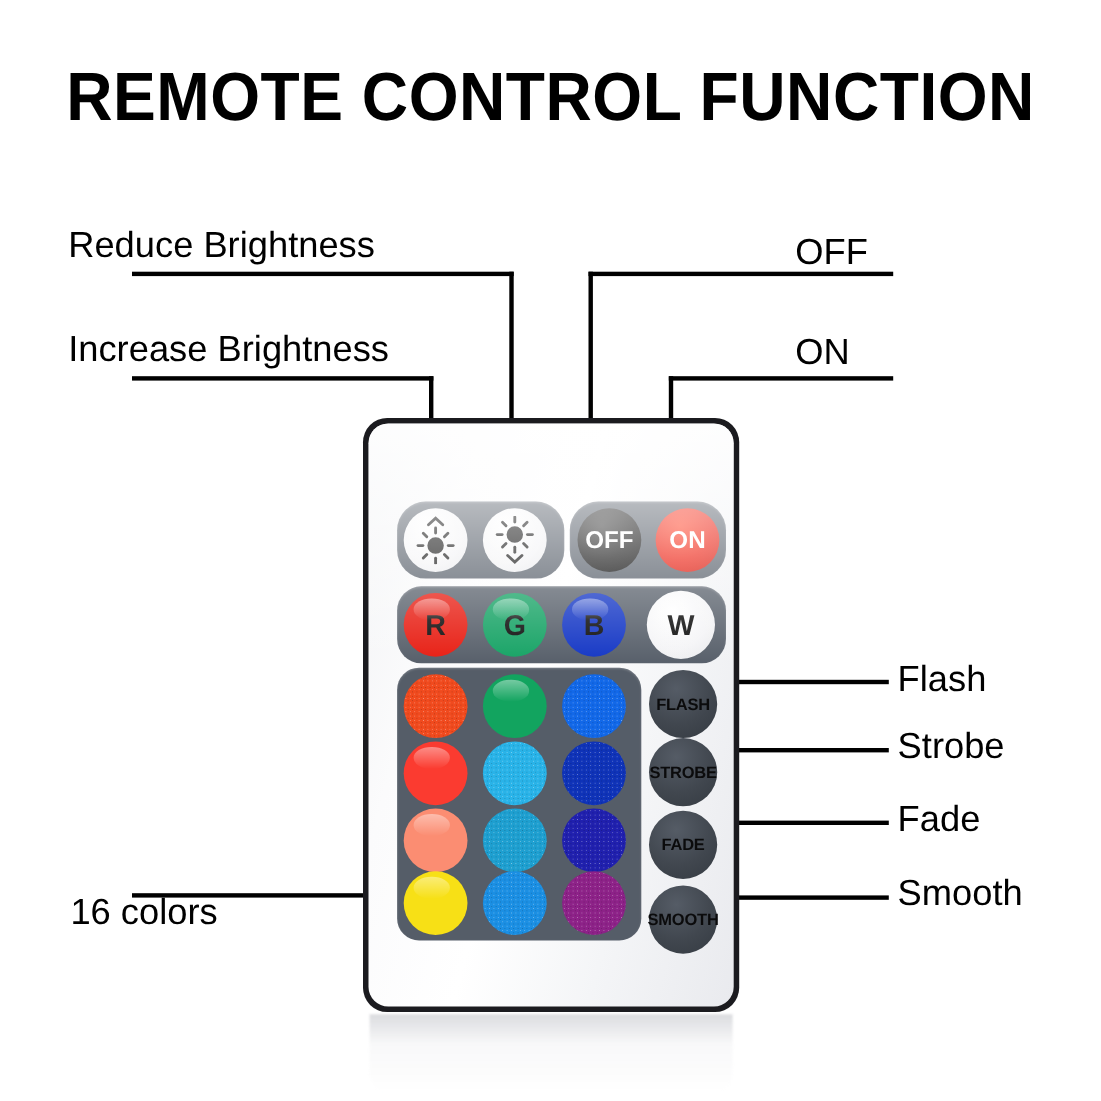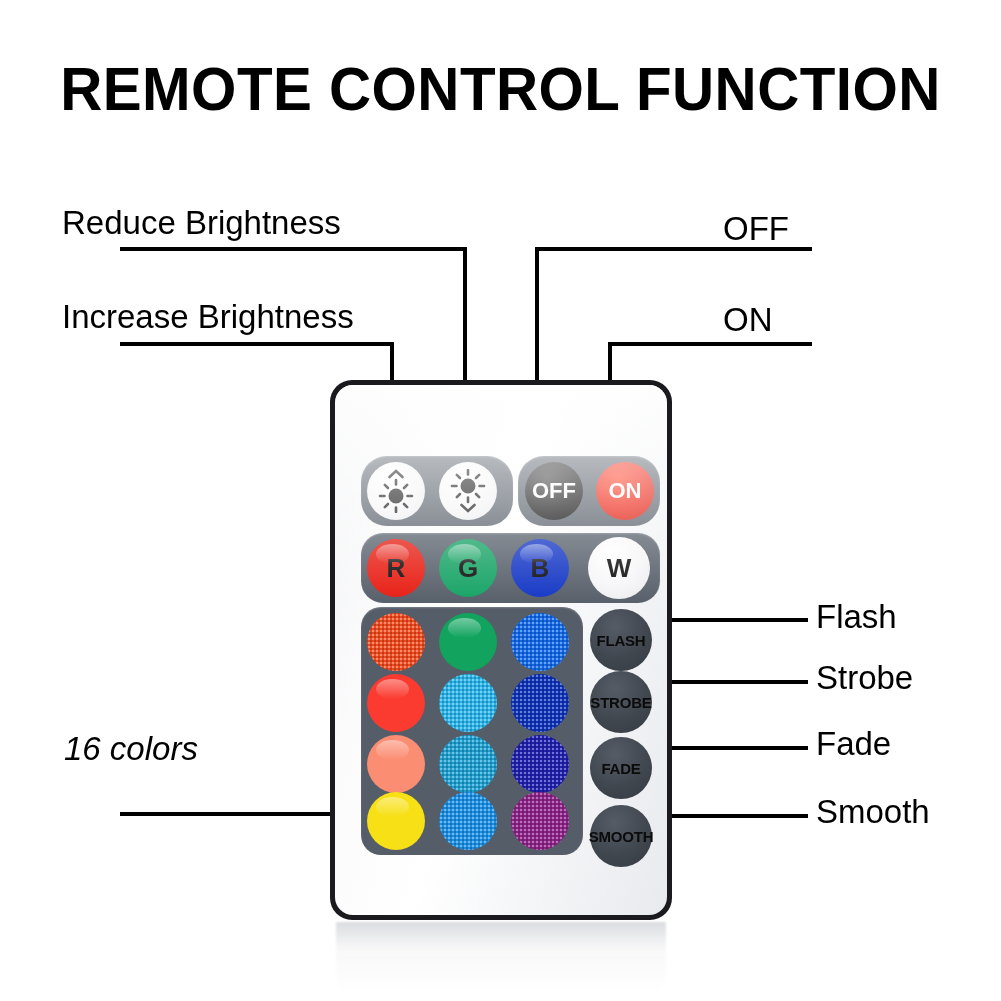--- a/index.html
+++ b/index.html
@@ -191,21 +191,21 @@
   <div class="callout" style="left:723px; top:303px;">ON</div>
 
   <div class="callout" style="left:816px; top:600px;">Flash</div>
 
   <div class="callout" style="left:816px; top:661px;">Strobe</div>
 
   <div class="callout" style="left:816px; top:727px;">Fade</div>
 
   <div class="callout" style="left:816px; top:795px;">Smooth</div>
 
-  <div class="callout" style="left:64px; top:732px;font-style:italic;">16 colors</div>
+  <div class="callout" style="left:64px; top:812px;">16 colors</div>
 
   <div class="lead lead-h" style="left:120px; top:247px; width:347px;"></div>
   <div class="lead lead-v" style="left:463px; top:247px; height:244px;"></div>
 
   <div class="lead lead-h" style="left:120px; top:342px; width:274px;"></div>
   <div class="lead lead-v" style="left:390px; top:342px; height:149px;"></div>
 
   <div class="lead lead-h" style="left:535px; top:247px; width:277px;"></div>
   <div class="lead lead-v" style="left:535px; top:247px; height:244px;"></div>
 

